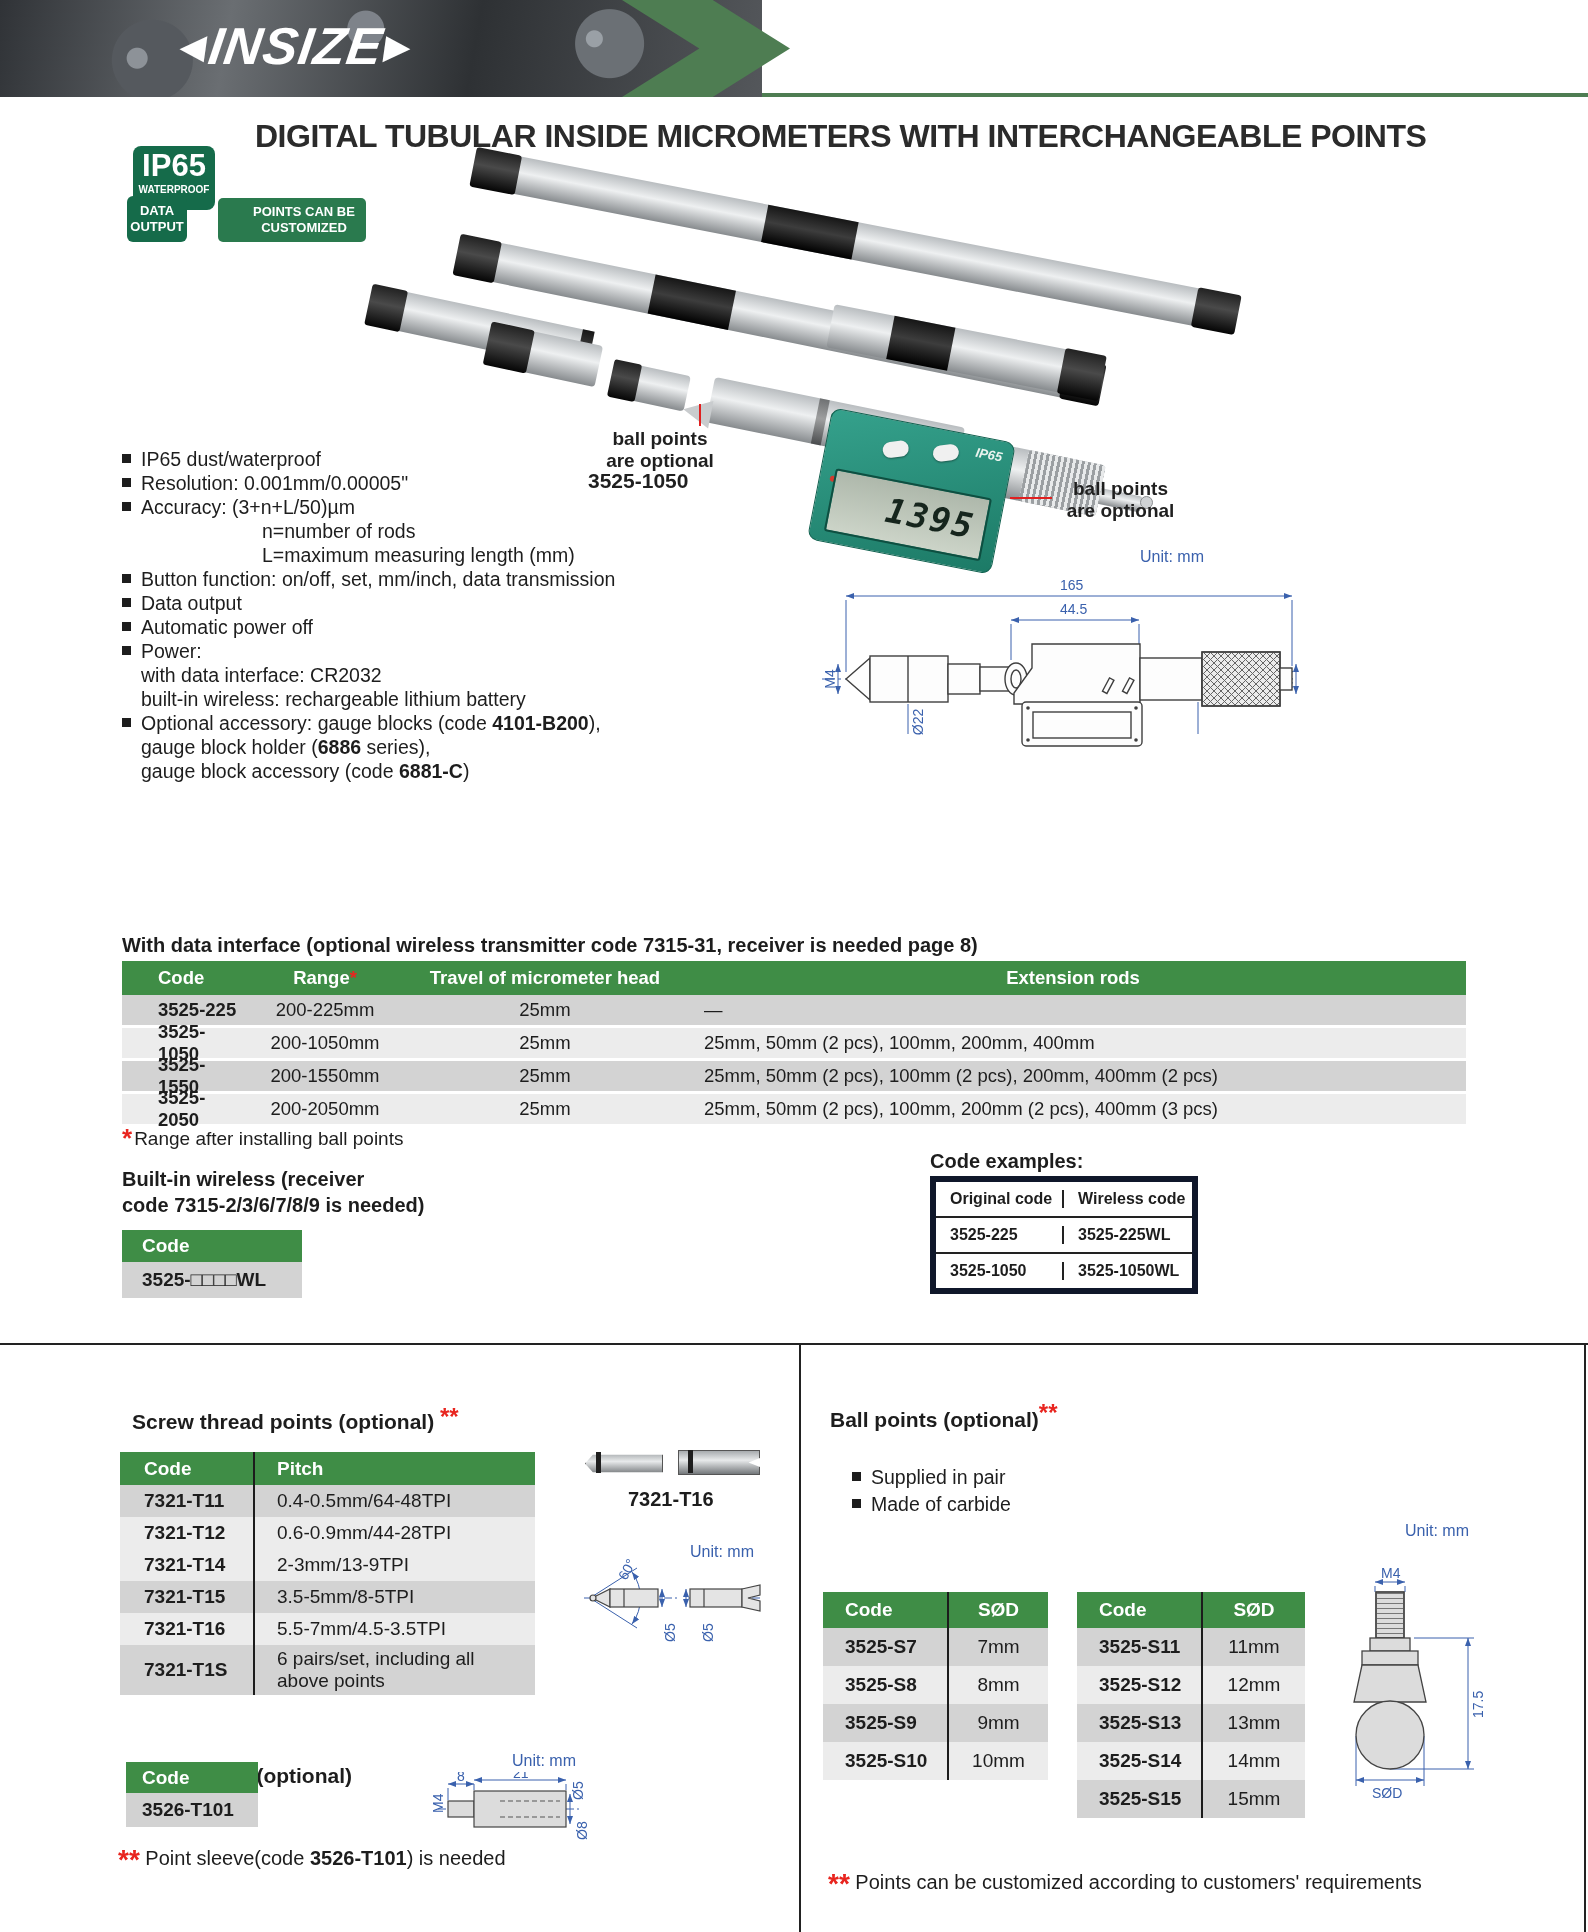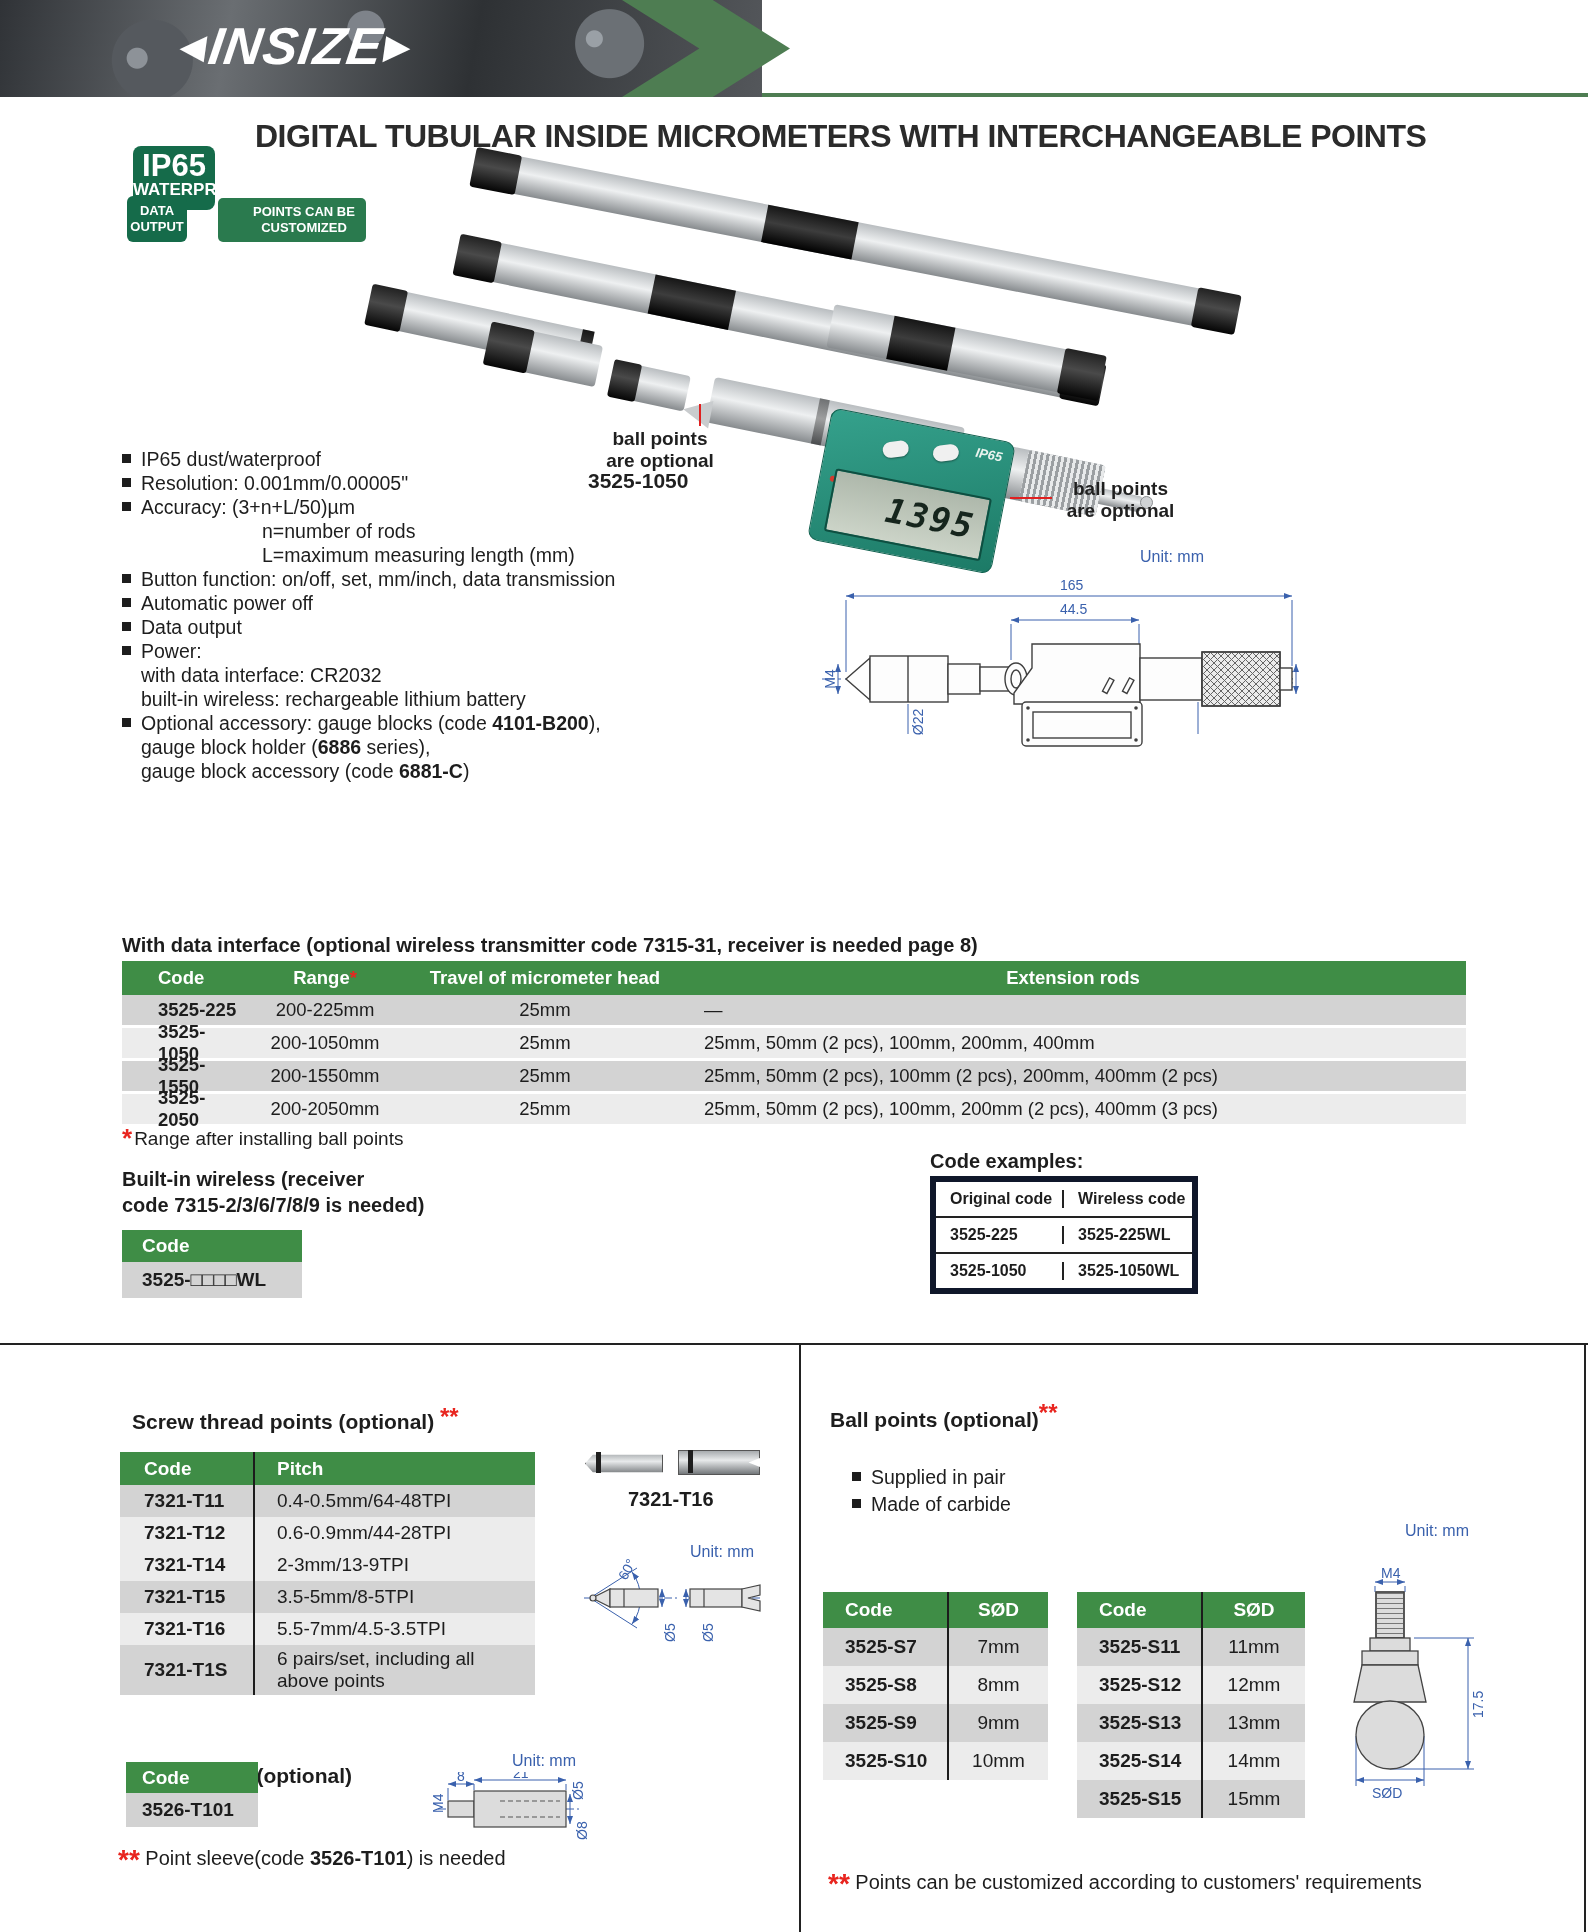--- a/index.html
+++ b/index.html
@@ -20,21 +20,21 @@
   .hdr-chevron{left:622px;top:0;width:168px;height:97px;background:#4e7d52;z-index:3;
     clip-path:polygon(0 0,54% 0,100% 50%,54% 100%,0 100%,46% 50%);}
   .logo{left:178px;top:16px;z-index:4;color:#fff;font-style:italic;font-weight:bold;
     transform:skewX(-8deg);font-size:52px;letter-spacing:1px;display:flex;align-items:center;}
   .logo .arr{font-size:34px;font-style:normal;margin:0 2px;}
   
   .badge{background:#156b4a;color:#fff;text-align:center;border-radius:8px;z-index:2;}
   .badge .l1{font-weight:bold;}
   .ip65{left:133px;top:146px;width:82px;height:64px;}
   .ip65 .l1{font-size:31px;line-height:36px;margin-top:2px;}
-  .ip65 .l2{font-size:17px;line-height:12px;font-weight:bold;}
+  .ip65 .l2{font-size:10px;line-height:12px;font-weight:bold;}
   .dataout{left:127px;top:196px;width:60px;height:46px;border-radius:6px;}
   .dataout .l1,.dataout .l2{font-size:13px;line-height:16px;font-weight:bold;}
   .dataout{display:flex;flex-direction:column;justify-content:center;}
   .pointsb{left:218px;top:198px;width:124px;height:44px;border-radius:5px;background:#2a7a4e;
     display:flex;flex-direction:column;justify-content:center;padding-left:24px;}
   .pointsb .l1,.pointsb .l2{font-size:13px;line-height:16px;font-weight:bold;}
   .title{left:255px;top:118px;width:1300px;font-size:32px;font-weight:bold;color:#2b2b2b;letter-spacing:-0.5px;}
   
   .rod{position:absolute;border-radius:4px;background:linear-gradient(#b9bdc0,#eef0f1 42%,#878b8e);z-index:1;}
   .rcap{position:absolute;top:-1px;bottom:-1px;background:linear-gradient(#222,#4a4a4a 42%,#050505);border-radius:3px;}
@@ -212,25 +212,25 @@
     </div>
   <div class="row ind2">
       <span>L=maximum measuring length (mm)</span>
     </div>
   <div class="row">
       <span class="bullet-sq"></span>
       <span>Button function: on/off, set, mm/inch, data transmission</span>
     </div>
   <div class="row">
       <span class="bullet-sq"></span>
+      <span>Data output</span>
+    </div>
+  <div class="row">
+      <span class="bullet-sq"></span>
       <span>Automatic power off</span>
-    </div>
-  <div class="row">
-      <span class="bullet-sq"></span>
-      <span>Data output</span>
     </div>
   <div class="row">
       <span class="bullet-sq"></span>
       <span>Power:</span>
     </div>
   <div class="row ind1">
       <span>with data interface: CR2032</span>
     </div>
   <div class="row ind1">
       <span>built-in wireless: rechargeable lithium battery</span>

